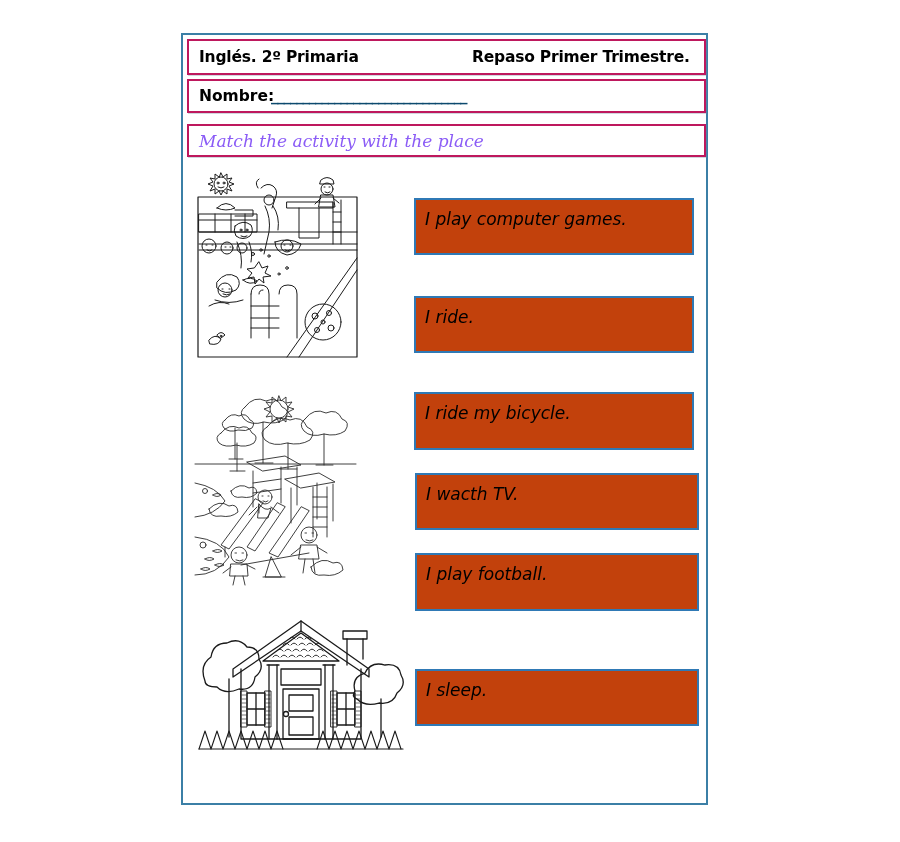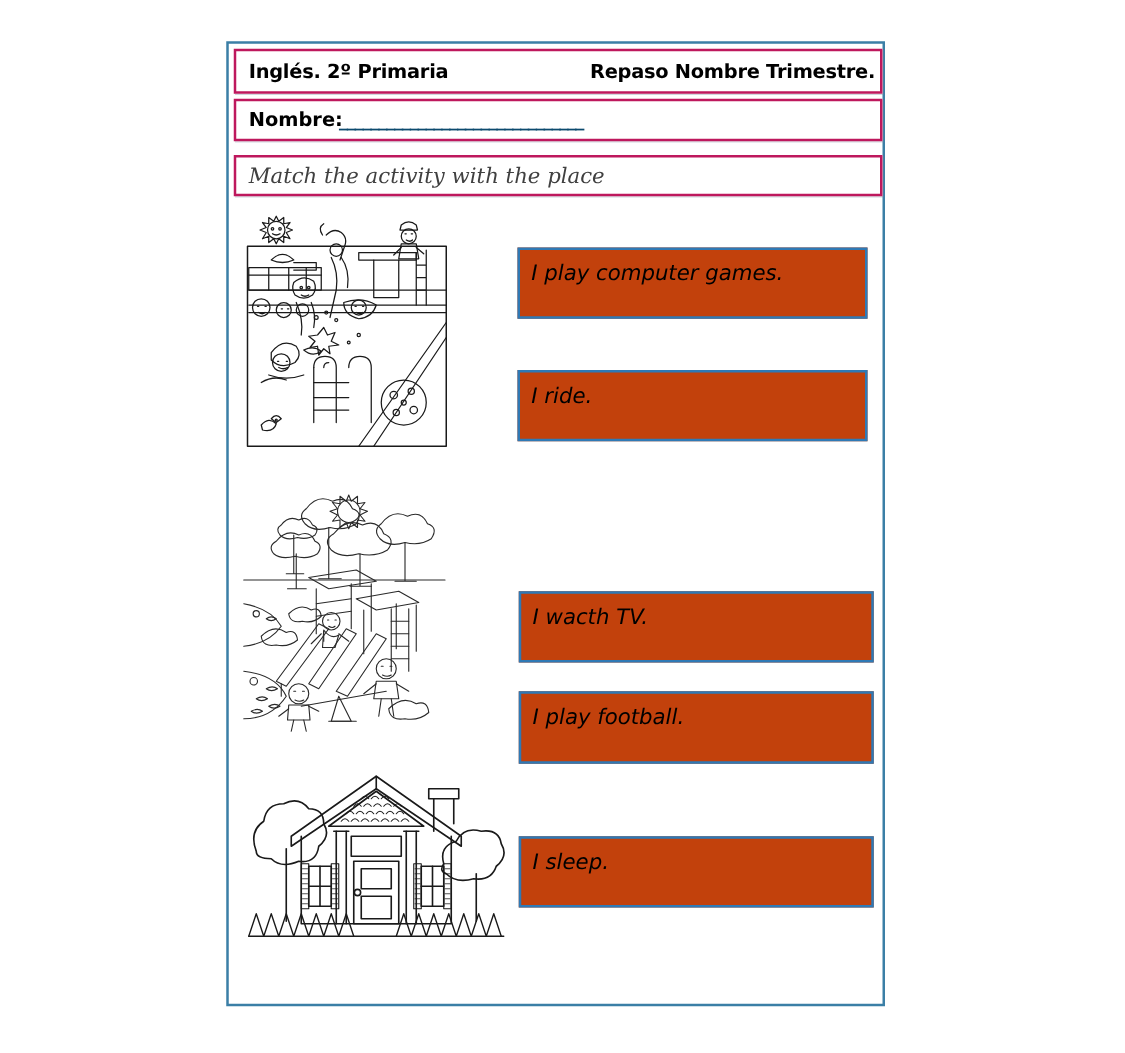--- a/index.html
+++ b/index.html
@@ -111,21 +111,21 @@
     width: 300px;
   }
   #instruction-text {
     position: absolute;
     left: 10px;
     top: 50%;
     transform: translateY(-50%);
     font-family: "DejaVu Serif", serif;
     font-style: italic;
     font-size: 17px;
-    color: #404040;
+    color: #8b5cf6;
     white-space: nowrap;
   }
 
   
   .illustration {
     position: absolute;
     box-sizing: border-box;
     background: #ffffff;
   }
   #illustration-pool    { left: 12px; top: 135px; width: 165px; height: 190px; }
@@ -158,21 +158,21 @@
   #sentence-box-5 { left: 232px; top: 634px; width: 284px; height: 57px; }
 </style>
 </head>
 <body>
 
 <div id="worksheet-frame">
 
   <div class="header-box" id="header-course-box">
     <div class="header-row">
       <span id="course-label">Inglés. 2º Primaria</span>
-      <span id="term-label">Repaso Nombre Trimestre.</span>
+      <span id="term-label">Repaso Primer Trimestre.</span>
     </div>
   </div>
 
   <div class="header-box" id="header-name-box">
     <div class="header-row">
       <span id="name-label">Nombre:</span>
       <span id="name-blank">_______________________________</span>
     </div>
   </div>
 
@@ -462,20 +462,23 @@
       </g>
     </svg>
   </div>
 
   <div class="sentence-box" id="sentence-box-0">
     <span class="sentence-text">I play computer games.</span>
   </div>
   <div class="sentence-box" id="sentence-box-1">
     <span class="sentence-text">I ride.</span>
   </div>
+  <div class="sentence-box" id="sentence-box-2">
+    <span class="sentence-text">I ride my bicycle.</span>
+  </div>
   <div class="sentence-box" id="sentence-box-3">
     <span class="sentence-text">I wacth TV.</span>
   </div>
   <div class="sentence-box" id="sentence-box-4">
     <span class="sentence-text">I play football.</span>
   </div>
   <div class="sentence-box" id="sentence-box-5">
     <span class="sentence-text">I sleep.</span>
   </div>
 

